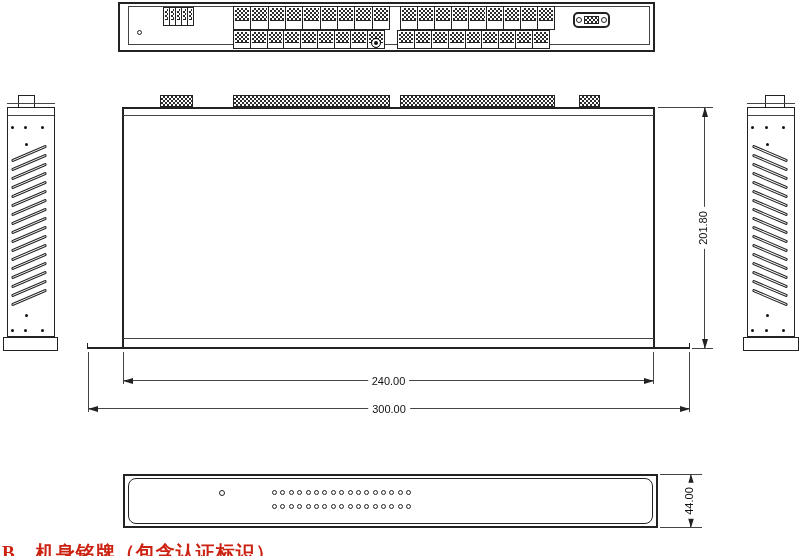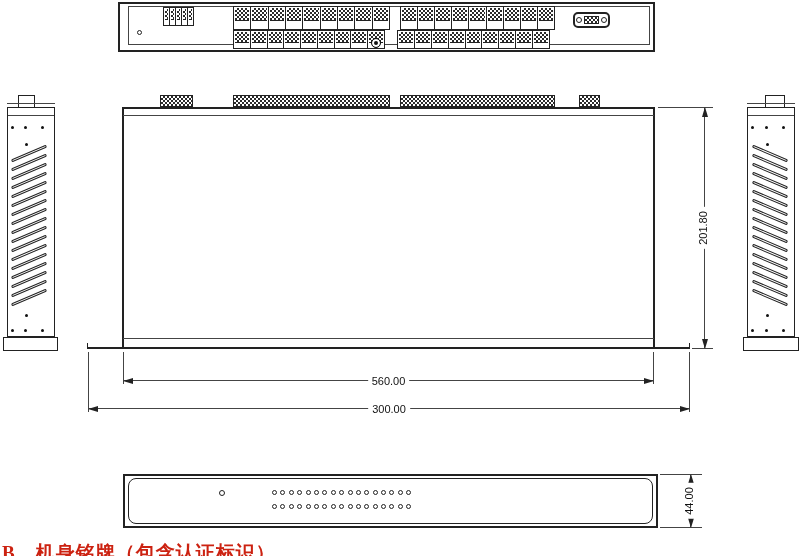--- a/index.html
+++ b/index.html
@@ -132,21 +132,21 @@
   <div class="hline" style="left:123px;top:338px;width:531px"></div>
   <div class="abs thick" style="left:87px;top:347px;width:603px;height:2px"></div>
   <div class="vline thick" style="left:87px;top:343px;height:5px"></div>
   <div class="vline thick" style="left:689px;top:343px;height:5px"></div>
 
   <div class="vline" style="left:123px;top:352px;height:32px"></div>
   <div class="vline" style="left:653px;top:352px;height:32px"></div>
   <div class="dim-h" style="left:123px;top:380px;width:531px">
     <span class="arrow-l"></span>
     <span class="arrow-r"></span>
-    <span class="dim-label">560.00</span>
+    <span class="dim-label">240.00</span>
   </div>
 
   <div class="vline" style="left:88px;top:352px;height:60px"></div>
   <div class="vline" style="left:689px;top:352px;height:60px"></div>
   <div class="dim-h" style="left:88px;top:408px;width:602px">
     <span class="arrow-l"></span>
     <span class="arrow-r"></span>
     <span class="dim-label">300.00</span>
   </div>
 

